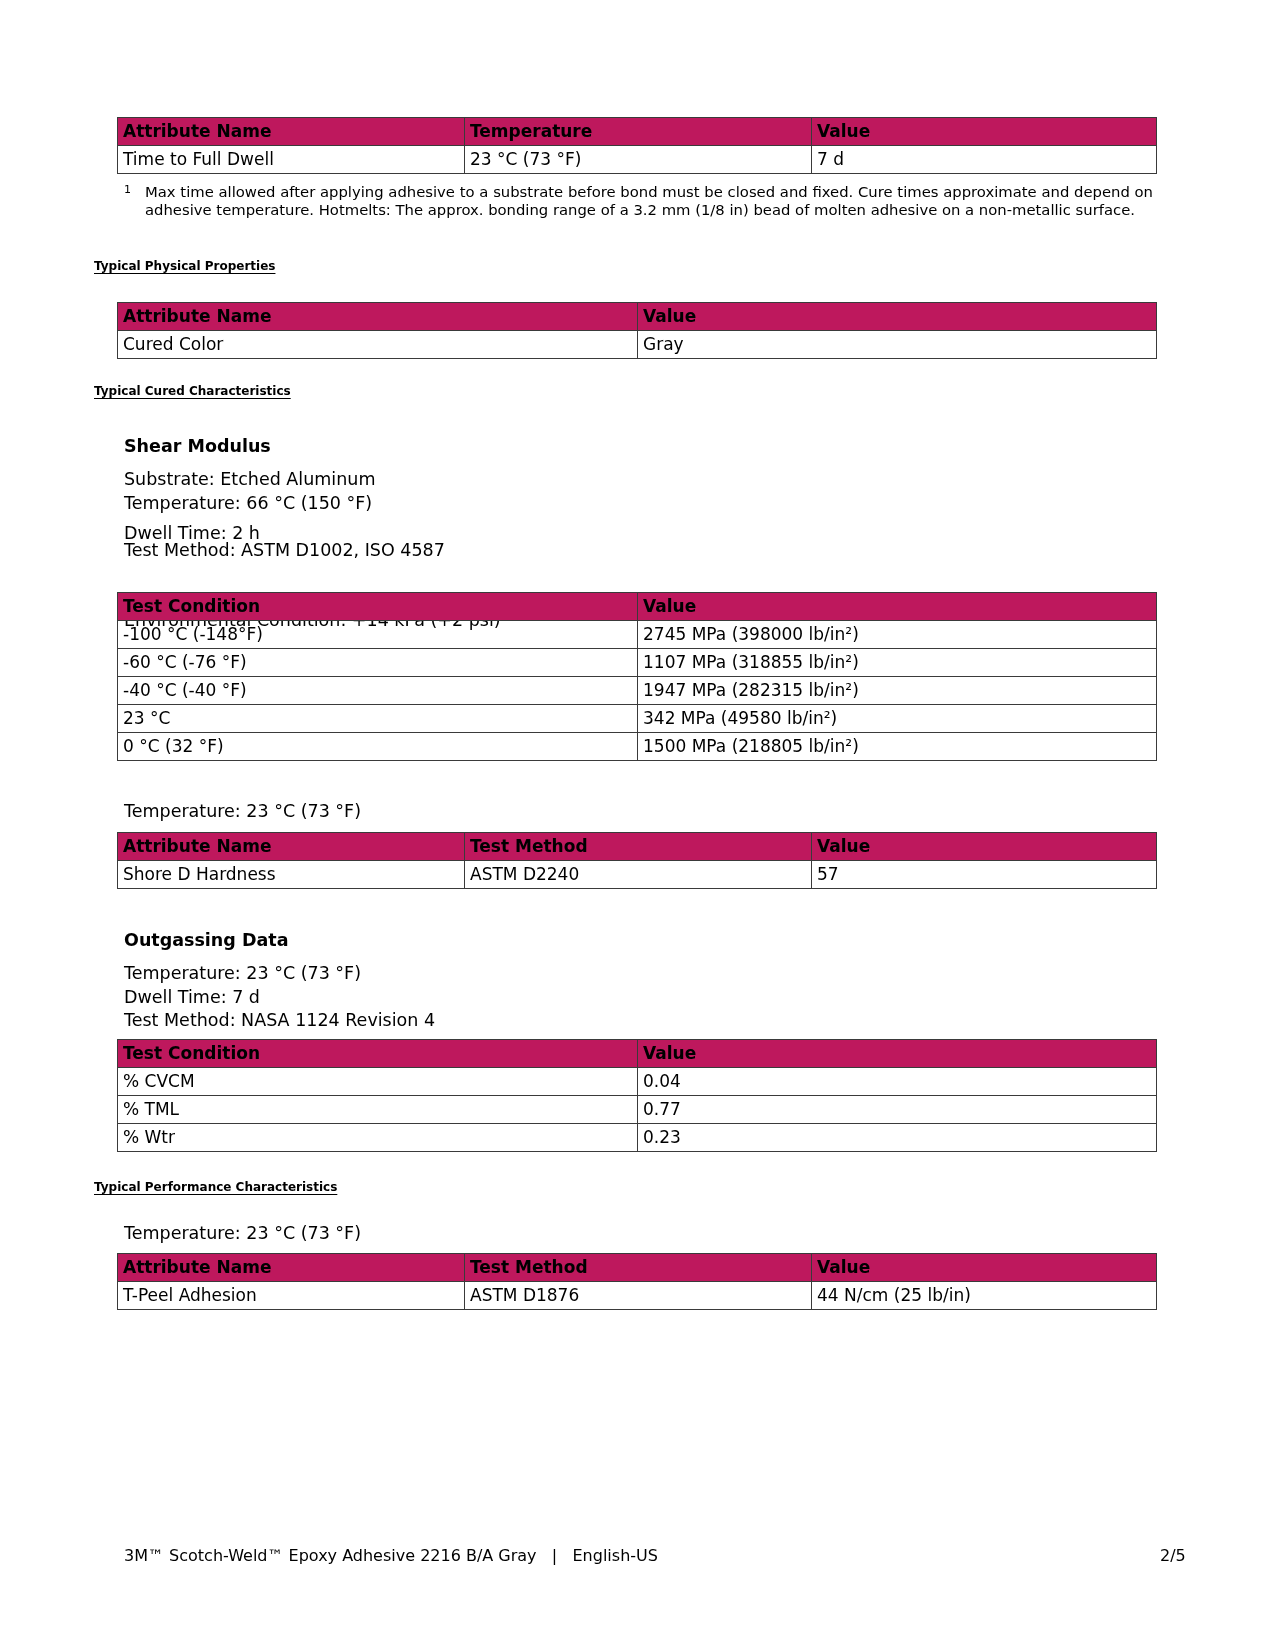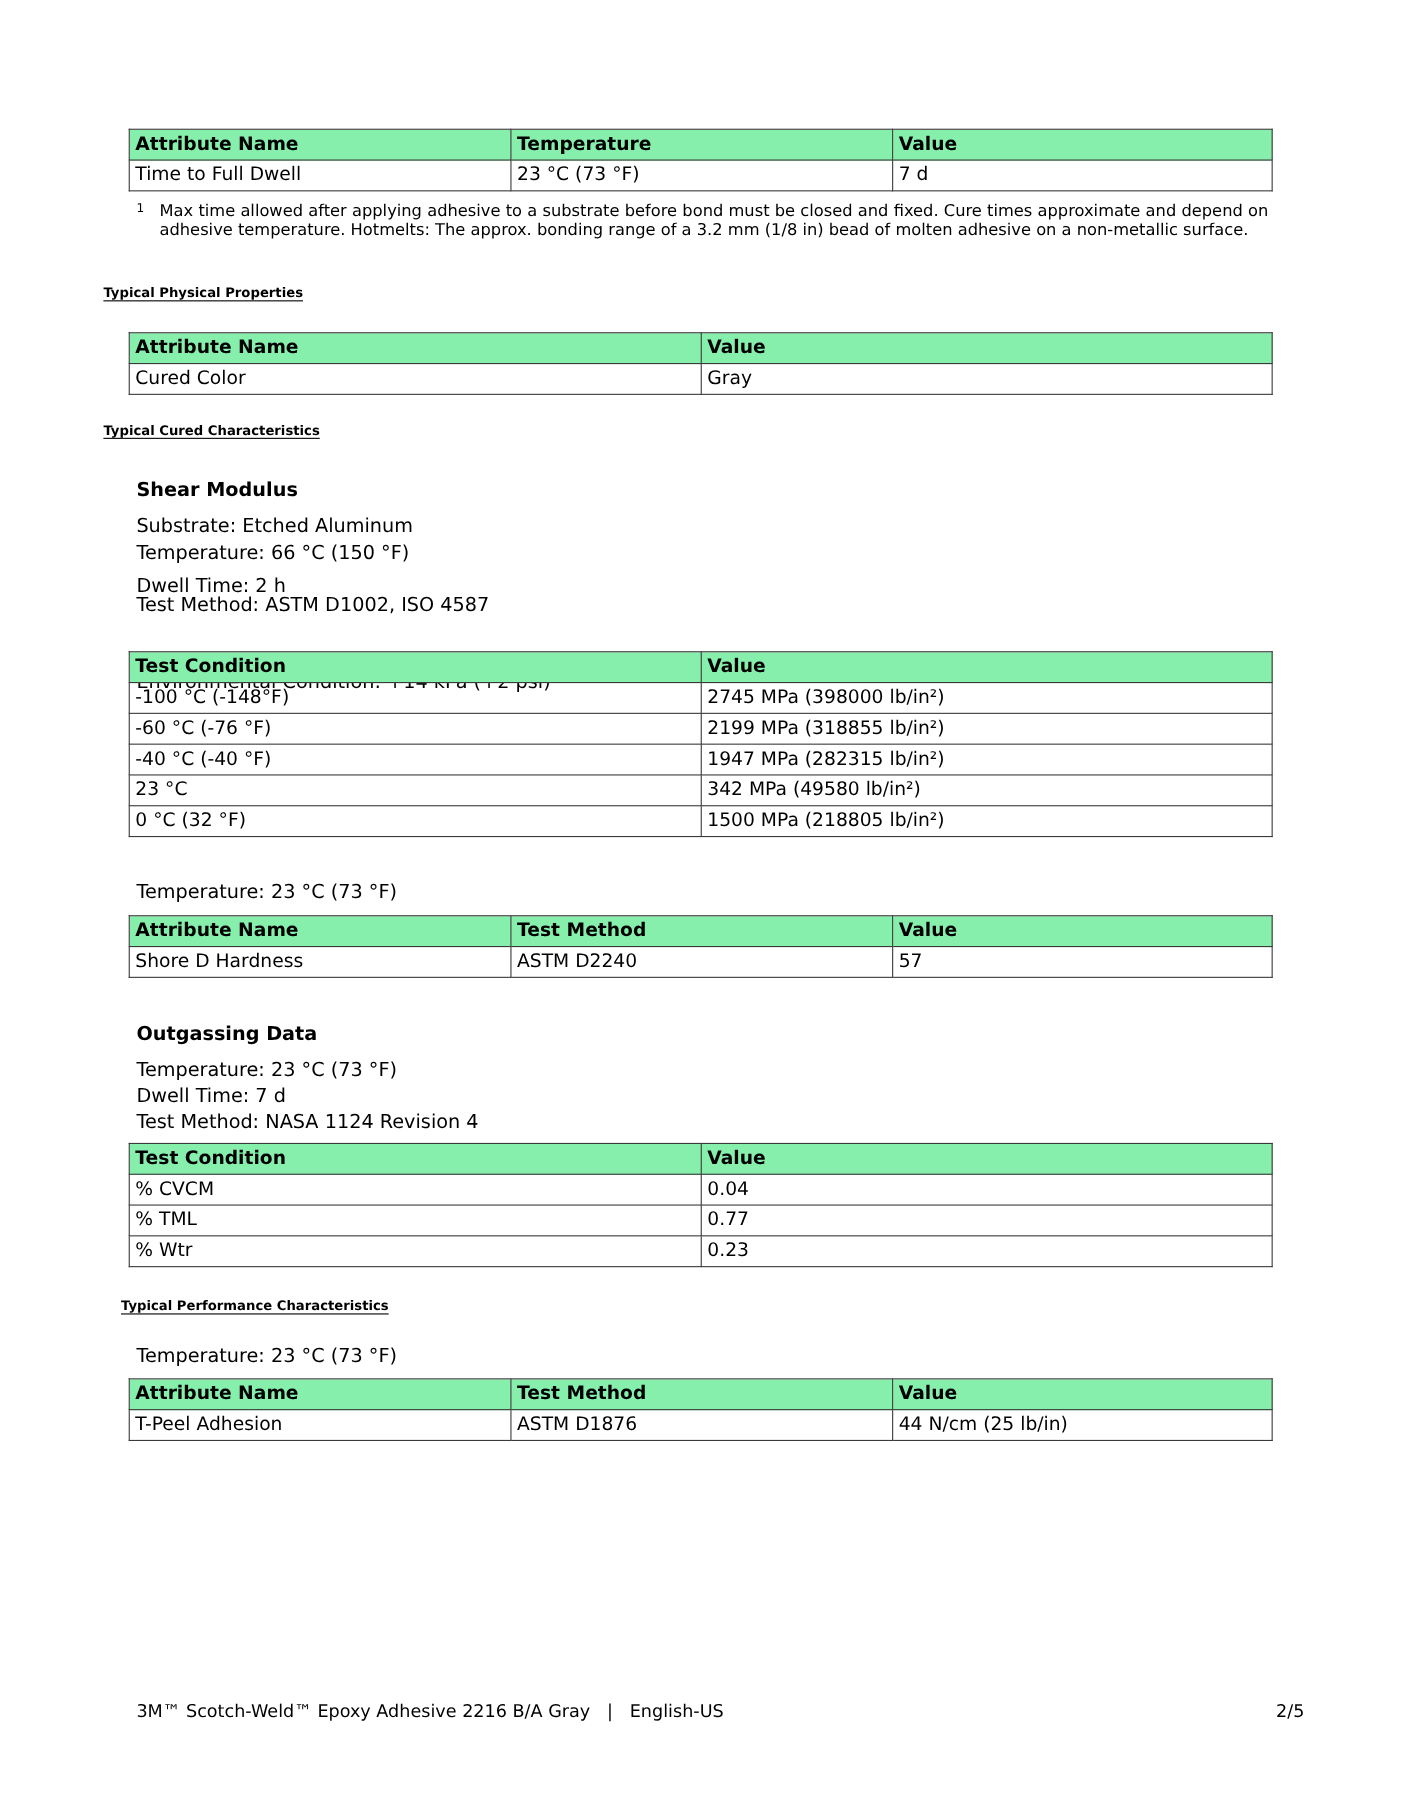--- a/index.html
+++ b/index.html
@@ -10,21 +10,21 @@
   table.dt {
     position: absolute; left: 117px; width: 1040px;
     border-collapse: collapse; table-layout: fixed;
     font-size: 17px;
   }
   table.dt td, table.dt th {
     border: 1.5px solid #3a3a3a; height: 27px; padding: 0 5px;
     text-align: left; vertical-align: middle; white-space: nowrap;
     font-weight: normal; line-height: 27px;
   }
-  table.dt th { background: #86efac; font-weight: bold; }
+  table.dt th { background: #be185d; font-weight: bold; }
   .c3a { width: 347px; } .c3b { width: 347px; }
   .c2a { width: 520px; }
   .heading {
     position: absolute; left: 94px; font-weight: bold; font-size: 12px;
     text-decoration: underline; text-underline-offset: 3px;
   }
   .subheading { position: absolute; left: 124px; font-weight: bold; font-size: 17.5px; }
   .line { position: absolute; left: 124px; font-size: 17.5px; line-height: 23.5px; white-space: nowrap; }
   .footnote {
     position: absolute; left: 145px; top: 183px; width: 1008px;
@@ -94,21 +94,21 @@
       <tr>
     <th>Test Condition</th>
     <th>Value</th>
   </tr>
   <tr>
     <td>-100 °C (-148°F)</td>
     <td>2745 MPa  (398000 lb/in²)</td>
   </tr>
   <tr>
     <td>-60 °C (-76 °F)</td>
-    <td>2199 MPa  (318855 lb/in²)</td>
+    <td>1107 MPa  (318855 lb/in²)</td>
   </tr>
   <tr>
     <td>-40 °C (-40 °F)</td>
     <td>1947 MPa  (282315 lb/in²)</td>
   </tr>
   <tr>
     <td>23 °C</td>
     <td>342 MPa  (49580 lb/in²)</td>
   </tr>
   <tr>
@@ -162,21 +162,21 @@
     <td>% TML</td>
     <td>0.77</td>
   </tr>
   <tr>
     <td>% Wtr</td>
     <td>0.23</td>
   </tr>
 </tbody>
   </table>
 
-<div class="heading" style="top:1180px;margin-left:16px;">Typical Performance Characteristics</div>
+<div class="heading" style="top:1180px;">Typical Performance Characteristics</div>
 <div class="line" style="top:1222px;">Temperature: 23 °C (73 °F)</div>
 <table class="dt" style="top:1253px;">
   <colgroup>
       <col class="c3a">
       <col class="c3b">
       <col>
     </colgroup>
   <tbody>
       <tr>
     <th>Attribute Name</th>

